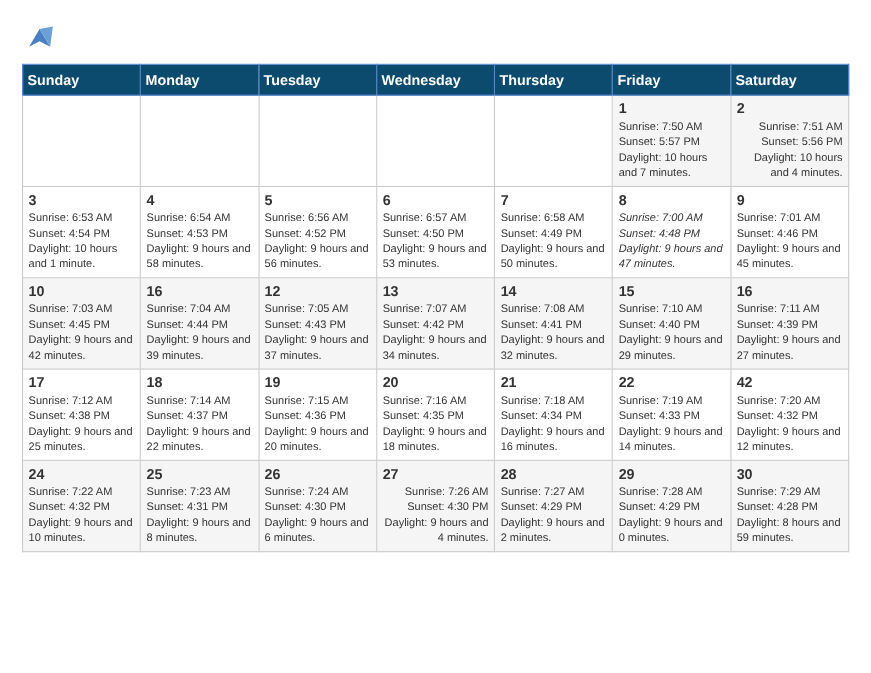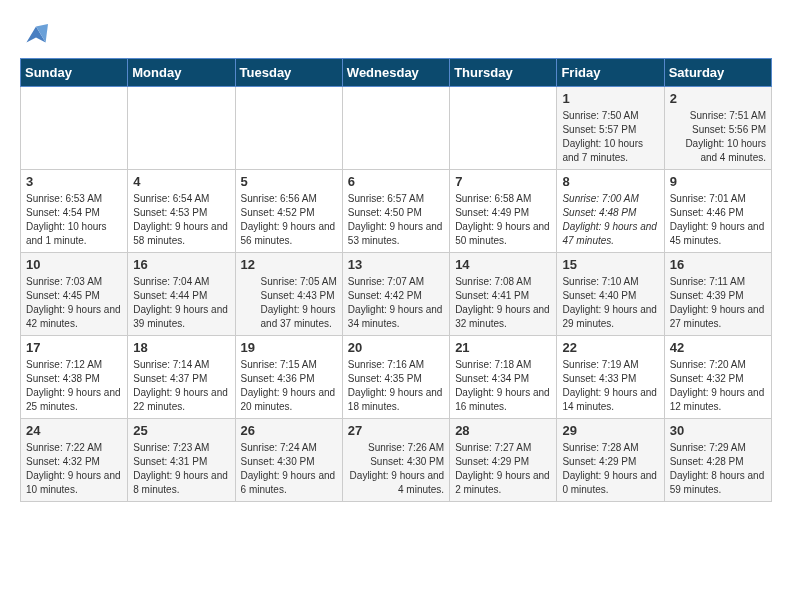--- a/index.html
+++ b/index.html
@@ -187,21 +187,21 @@
 Daylight: 9 hours and 42 minutes.</div>
         </td>
         <td>
           <div class="day-number">16</div>
           <div class="day-info" style="white-space: pre-line;">Sunrise: 7:04 AM
 Sunset: 4:44 PM
 Daylight: 9 hours and 39 minutes.</div>
         </td>
         <td>
           <div class="day-number">12</div>
-          <div class="day-info" style="white-space: pre-line; margin-left: 20px;">Sunrise: 7:05 AM
+          <div class="day-info" style="white-space: pre-line;">Sunrise: 7:05 AM
 Sunset: 4:43 PM
 Daylight: 9 hours and 37 minutes.</div>
         </td>
         <td>
           <div class="day-number">13</div>
           <div class="day-info" style="white-space: pre-line;">Sunrise: 7:07 AM
 Sunset: 4:42 PM
 Daylight: 9 hours and 34 minutes.</div>
         </td>
         <td>

